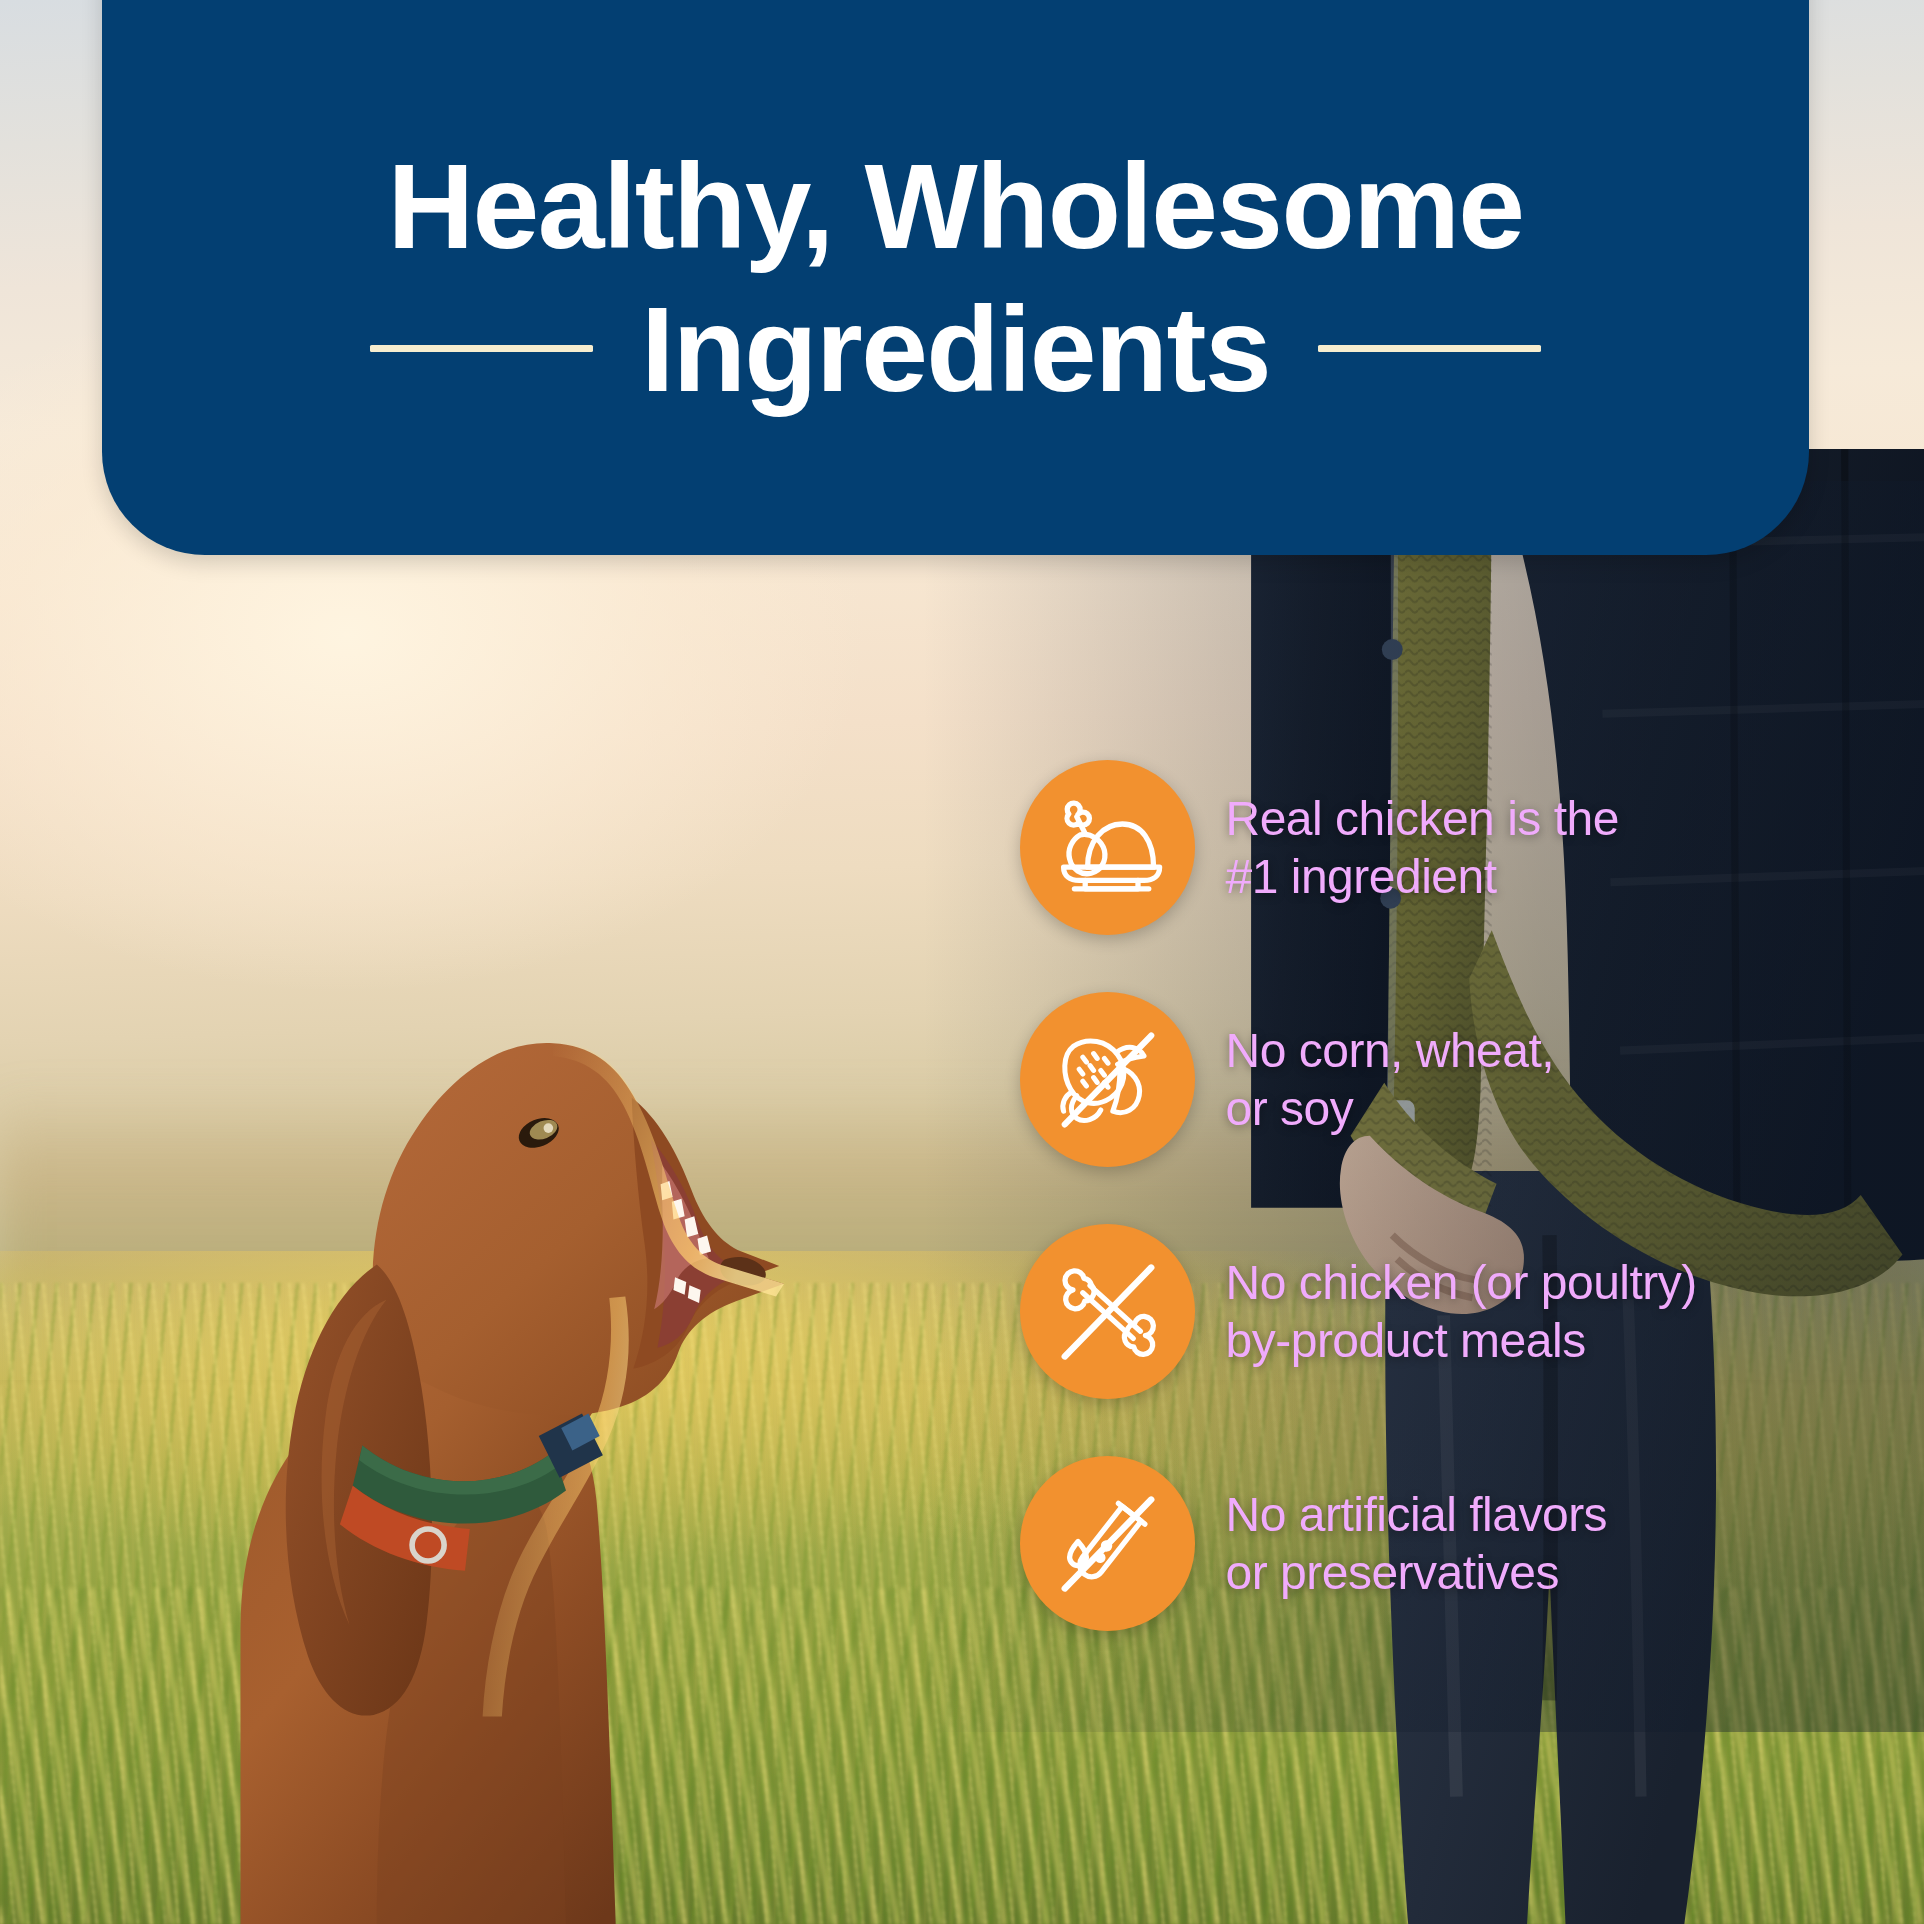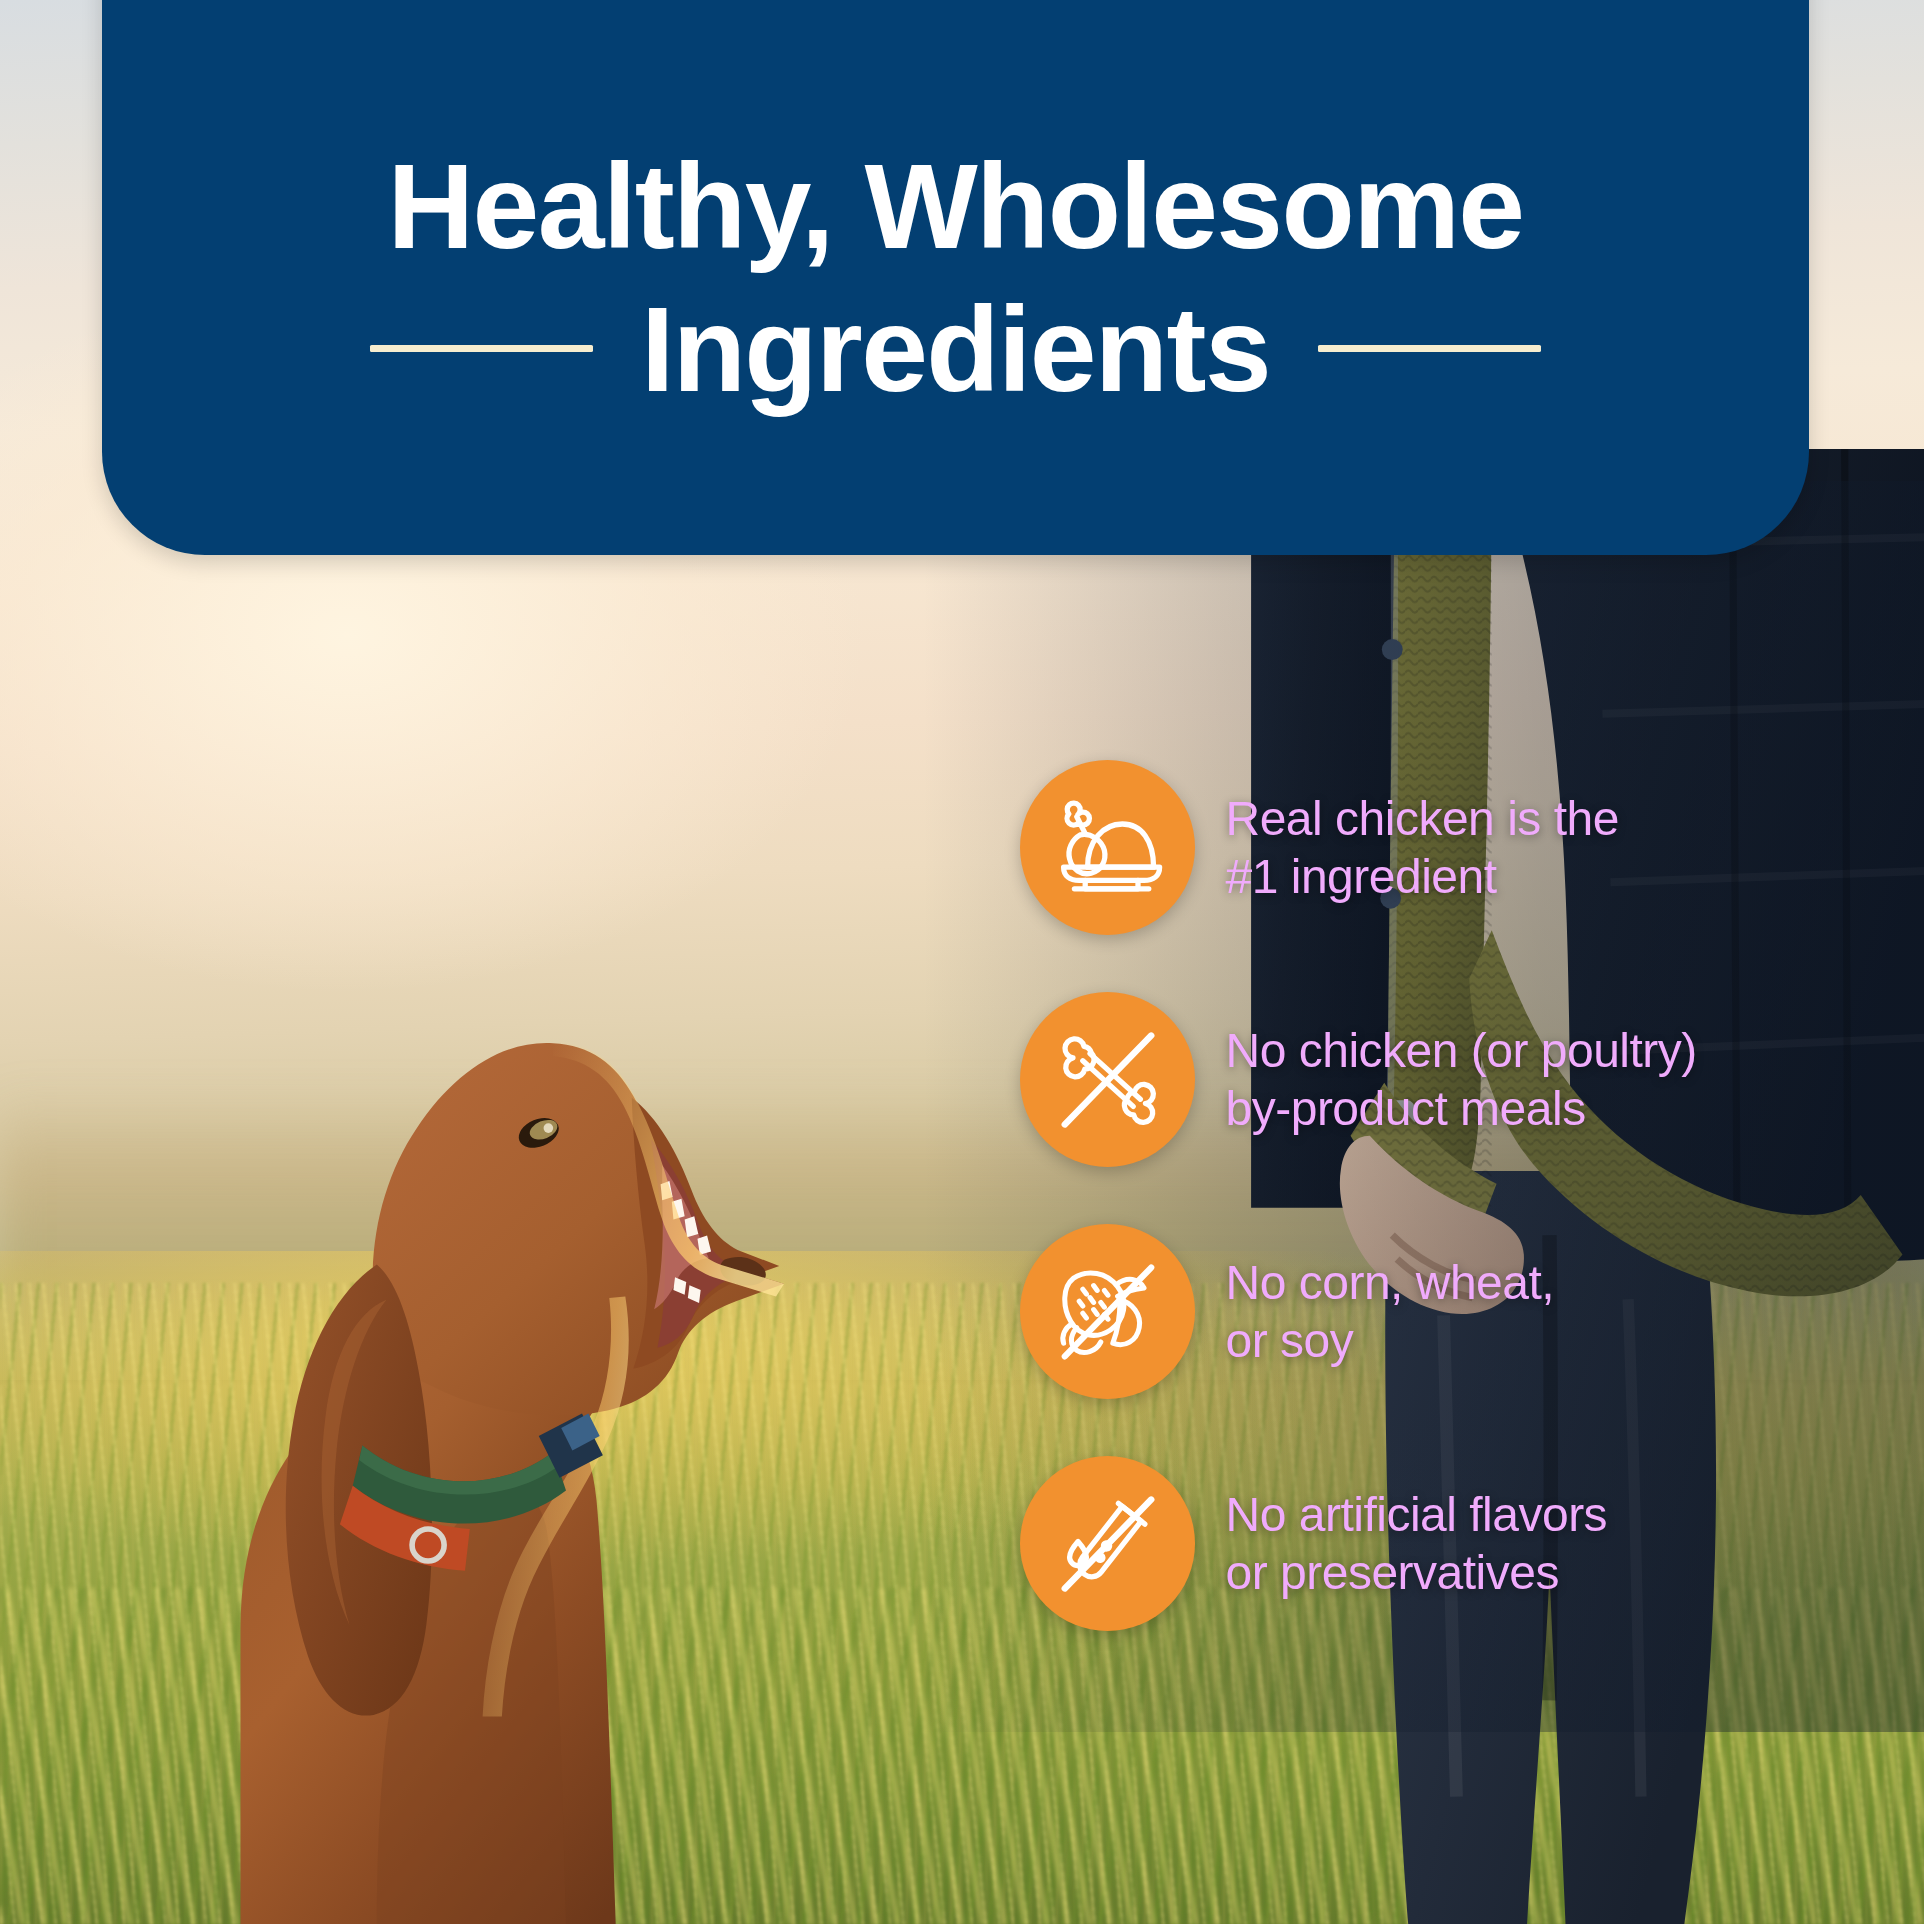--- a/index.html
+++ b/index.html
@@ -417,58 +417,58 @@
           <path d="M31 77 L31 84 L75 84 L75 77"></path>
           <path d="M22 84 L84 84"></path>
         </svg>
       </div>
       <div class="feature-text">Real chicken is the
 #1 ingredient</div>
     </div>
 
     <div class="feature">
       <div class="badge">
+        <svg viewBox="0 0 100 100" fill="none" stroke="#ffffff" stroke-width="4.2" stroke-linecap="round" stroke-linejoin="round">
+
+          <path d="M21 22 C33 14 49 17 58 29 C67 41 64 57 52 65 C40 73 26 70 19 58 C12 46 12 29 21 22 Z"></path>
+
+          <path d="M29 31 l3 4 M38 28 l3 4 M47 32 l3 4
+                   M26 41 l3 4 M35 38 l3 4 M44 42 l3 4
+                   M29 51 l3 4 M38 48 l3 4 M47 52 l3 4"></path>
+
+          <path d="M57 27 C66 20 76 22 80 30 C72 31 64 33 58 37"></path>
+
+          <path d="M60 40 C70 42 78 52 76 63 C74 74 64 80 54 76 C58 66 60 52 60 40 Z"></path>
+
+          <path d="M24 63 C18 70 18 78 24 82 C30 86 40 83 44 75"></path>
+          <path d="M20 60 C14 63 11 70 13 76"></path>
+
+          <path d="M86 13 L14 87" stroke-width="5.2"></path>
+        </svg>
+      </div>
+      <div class="feature-text">No corn, wheat,
+or soy</div>
+    </div>
+
+    <div class="feature">
+      <div class="badge">
         <svg viewBox="0 0 100 100" fill="none" stroke="#ffffff" stroke-width="4.4" stroke-linecap="round" stroke-linejoin="round">
 
           <path d="M29 34 L71 72"></path>
           <path d="M35 28 L77 66"></path>
 
           <path d="M30 22 a8 8 0 1 0 -9.2 9.6 a8 8 0 1 0 9.8 9.4 a8 8 0 0 0 5.6 -13.4 a8 8 0 0 0 -6.2 -5.6 Z"></path>
 
           <path d="M72 60 a8 8 0 1 1 9.2 9.6 a8 8 0 1 1 -9.8 9.4 a8 8 0 0 1 -5.6 -13.4 a8 8 0 0 1 6.2 -5.6 Z"></path>
 
           <path d="M86 13 L14 87" stroke-width="5.4"></path>
         </svg>
       </div>
       <div class="feature-text">No chicken (or poultry)
 by-product meals</div>
-    </div>
-
-    <div class="feature">
-      <div class="badge">
-        <svg viewBox="0 0 100 100" fill="none" stroke="#ffffff" stroke-width="4.2" stroke-linecap="round" stroke-linejoin="round">
-
-          <path d="M21 22 C33 14 49 17 58 29 C67 41 64 57 52 65 C40 73 26 70 19 58 C12 46 12 29 21 22 Z"></path>
-
-          <path d="M29 31 l3 4 M38 28 l3 4 M47 32 l3 4
-                   M26 41 l3 4 M35 38 l3 4 M44 42 l3 4
-                   M29 51 l3 4 M38 48 l3 4 M47 52 l3 4"></path>
-
-          <path d="M57 27 C66 20 76 22 80 30 C72 31 64 33 58 37"></path>
-
-          <path d="M60 40 C70 42 78 52 76 63 C74 74 64 80 54 76 C58 66 60 52 60 40 Z"></path>
-
-          <path d="M24 63 C18 70 18 78 24 82 C30 86 40 83 44 75"></path>
-          <path d="M20 60 C14 63 11 70 13 76"></path>
-
-          <path d="M86 13 L14 87" stroke-width="5.2"></path>
-        </svg>
-      </div>
-      <div class="feature-text">No corn, wheat,
-or soy</div>
     </div>
 
     <div class="feature">
       <div class="badge">
         <svg viewBox="0 0 100 100" fill="none" stroke="#ffffff" stroke-width="4.4" stroke-linecap="round" stroke-linejoin="round">
 
           <g transform="rotate(38 50 50)">
             <path d="M40 18 L60 18 L60 72 a10 10 0 0 1 -20 0 Z"></path>
             <path d="M36 18 L64 18"></path>
             <circle cx="50" cy="52" r="2.6"></circle>

